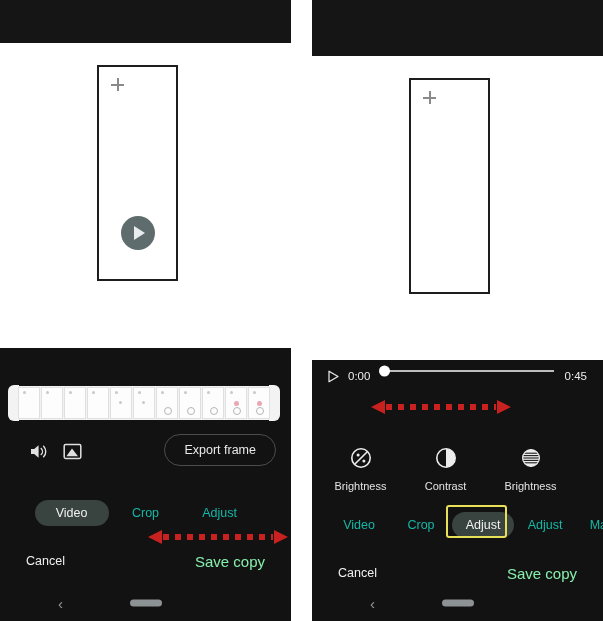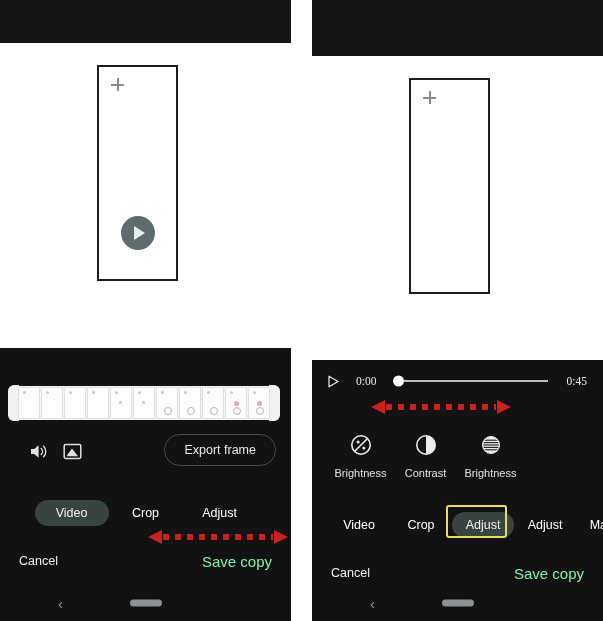--- a/index.html
+++ b/index.html
@@ -182,25 +182,24 @@
     background: transparent;
     white-space: nowrap;
   }
 
   
   .playback {
     position: absolute;
     left: 0; right: 0; top: 10px;
     height: 22px;
     display: flex;
-    align-items: center;
+    align-items: flex-start;
     padding: 0 16px;
     box-sizing: border-box;
-    gap: 17px;
-    font-family: Liberation Serif, serif;
+    gap: 9px;
   }
   .play-tri-outline {
     width: 11px; height: 13px;
     flex: 0 0 auto;
   }
   .time-label {
     color: #ededed;
     font-size: 11.5px;
     flex: 0 0 auto;
   }
@@ -219,24 +218,25 @@
     border-radius: 50%;
     background: #ffffff;
   }
 
   
   .adjust-row {
     position: absolute;
     left: 0; right: 0; top: 60px;
     height: 72px;
     display: flex;
-    align-items: center;
+    align-items: flex-end;
     padding-left: 16px;
     box-sizing: border-box;
     overflow: hidden;
+    gap: 20px;
   }
   .adjust-item {
     flex: 0 0 auto;
     width: 65px;
     display: flex;
     flex-direction: column;
     align-items: center;
     gap: 11px;
   }
   .adjust-item .glyph { width: 22px; height: 22px; }
@@ -251,21 +251,21 @@
     position: absolute;
     left: 0; right: 0;
     height: 30px;
     display: flex;
     align-items: flex-start;
   }
   .panel-left  .tabs { top: 152px; justify-content: center; gap: 0px; }
   .panel-right .tabs { top: 152px; padding-left: 16px; box-sizing: border-box; }
 
   .tab {
-    color: #ffffff;
+    color: #14b8a6;
     font-size: 12.5px;
     padding: 6px 14px;
     border-radius: 15px;
     white-space: nowrap;
     flex: 0 0 auto;
     text-align: center;
   }
   .panel-left  .tab { min-width: 46px; }
   .panel-right .tab { width: 62px; padding: 6px 0; }
 
@@ -281,21 +281,21 @@
   }
 
   
   .action-row {
     position: absolute;
     left: 0; right: 0;
     height: 26px;
     display: flex;
     align-items: center;
     justify-content: space-between;
-    padding: 0 19px;
+    padding: 0 26px;
     box-sizing: border-box;
   }
   .panel-left  .action-row { top: 200px; }
   .panel-right .action-row { top: 200px; }
   .action-cancel { color: #f0f0f0; font-size: 12.5px; }
   .action-save   { color: #86efac; font-size: 15px; }
 
   
   .navbar {
     position: absolute;

